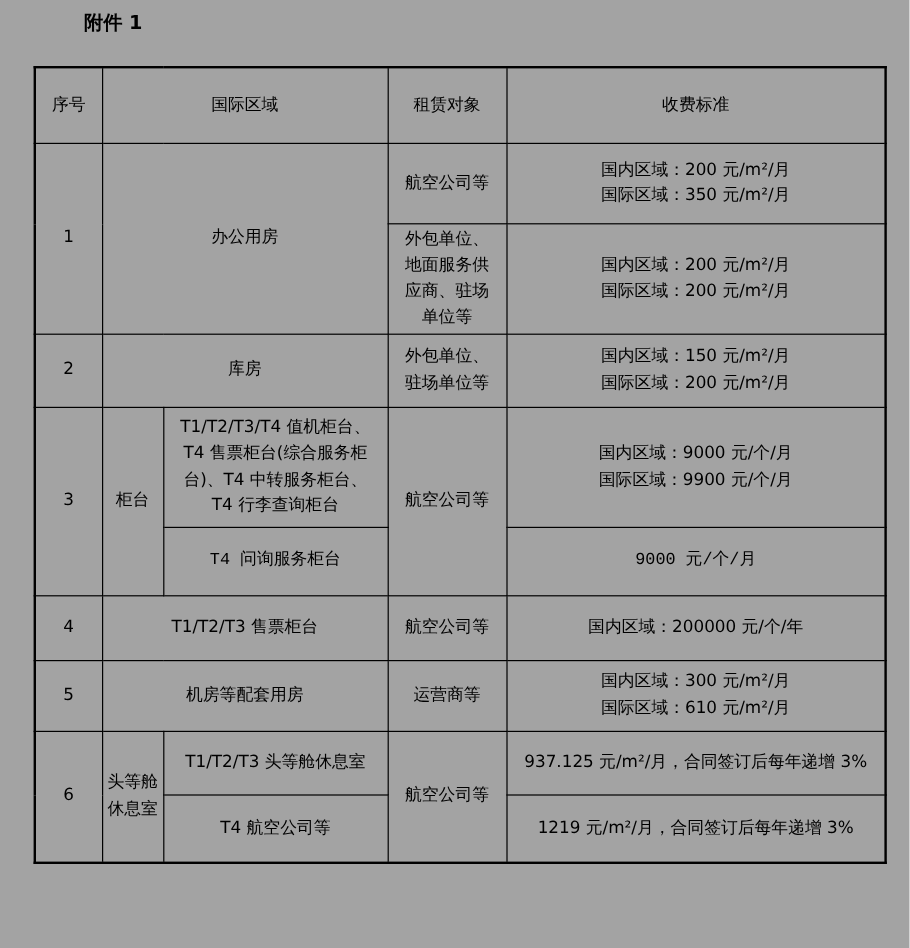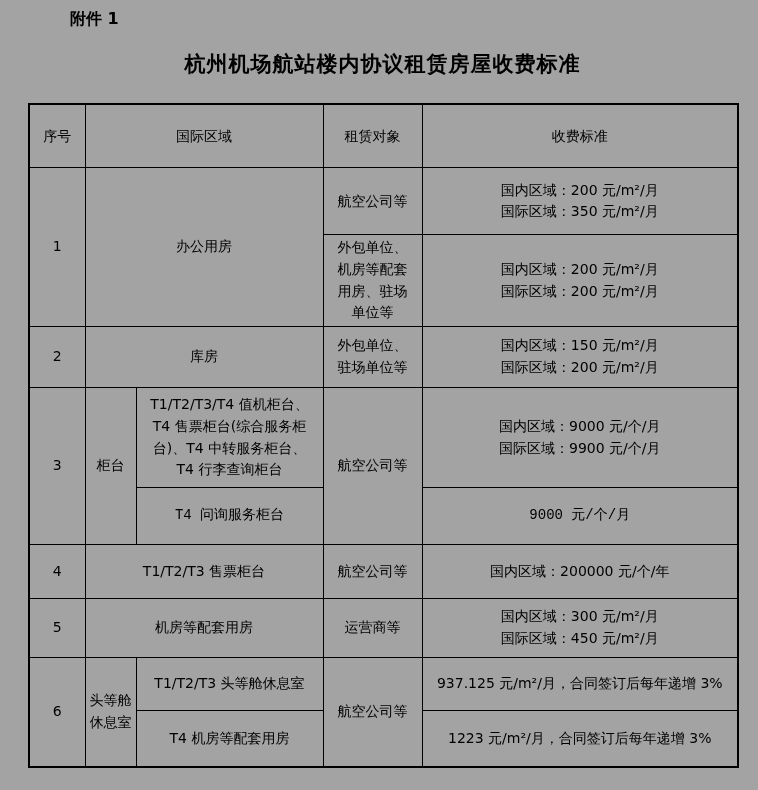--- a/index.html
+++ b/index.html
@@ -64,21 +64,20 @@
   tr.h-r6a td { height: 48px; }
   tr.h-r6b td { height: 51px; }
 </style>
 </head>
 <body>
 
 <div class="page">
   <div class="sheet">
 
     <div class="attachment-label">附件 1</div>
-    <div class="doc-title">杭州机场航站楼内协议租赁房屋收费标准</div>
 
     <table class="fee-table">
       <colgroup>
         <col style="width:56px">
         <col style="width:51px">
         <col style="width:187px">
         <col style="width:99px">
         <col style="width:316px">
       </colgroup>
 
@@ -94,21 +93,21 @@
         <td rowspan="2">1</td>
         <td colspan="2" rowspan="2">办公用房</td>
         <td class="tenant-cell">航空公司等</td>
         <td>
           <div>国内区域：200 元/m²/月</div>
           <div>国际区域：350 元/m²/月</div>
         </td>
       </tr>
 
       <tr class="h-r1b">
-        <td class="tenant-cell">外包单位、机房等配套用房、驻场单位等</td>
+        <td class="tenant-cell">外包单位、地面服务供应商、驻场单位等</td>
         <td>
           <div>国内区域：200 元/m²/月</div>
           <div>国际区域：200 元/m²/月</div>
         </td>
       </tr>
 
       <tr class="h-r2">
         <td>2</td>
         <td colspan="2">库房</td>
         <td class="tenant-cell">外包单位、驻场单位等</td>
@@ -144,37 +143,37 @@
           <div>国内区域：200000 元/个/年</div>
         </td>
       </tr>
 
       <tr class="h-r5">
         <td>5</td>
         <td colspan="2">机房等配套用房</td>
         <td class="tenant-cell">运营商等</td>
         <td>
           <div>国内区域：300 元/m²/月</div>
-          <div>国际区域：450 元/m²/月</div>
+          <div>国际区域：610 元/m²/月</div>
         </td>
       </tr>
 
       <tr class="h-r6a">
         <td rowspan="2">6</td>
         <td rowspan="2">头等舱休息室</td>
         <td>T1/T2/T3 头等舱休息室</td>
         <td rowspan="2" class="tenant-cell">航空公司等</td>
         <td>
           <div>937.125 元/m²/月，合同签订后每年递增 3%</div>
         </td>
       </tr>
 
       <tr class="h-r6b">
-        <td>T4 机房等配套用房</td>
+        <td>T4 航空公司等</td>
         <td>
-          <div>1223 元/m²/月，合同签订后每年递增 3%</div>
+          <div>1219 元/m²/月，合同签订后每年递增 3%</div>
         </td>
       </tr>
 
     </tbody>
       </table>
   </div>
 </div>
 
 </body></html>

